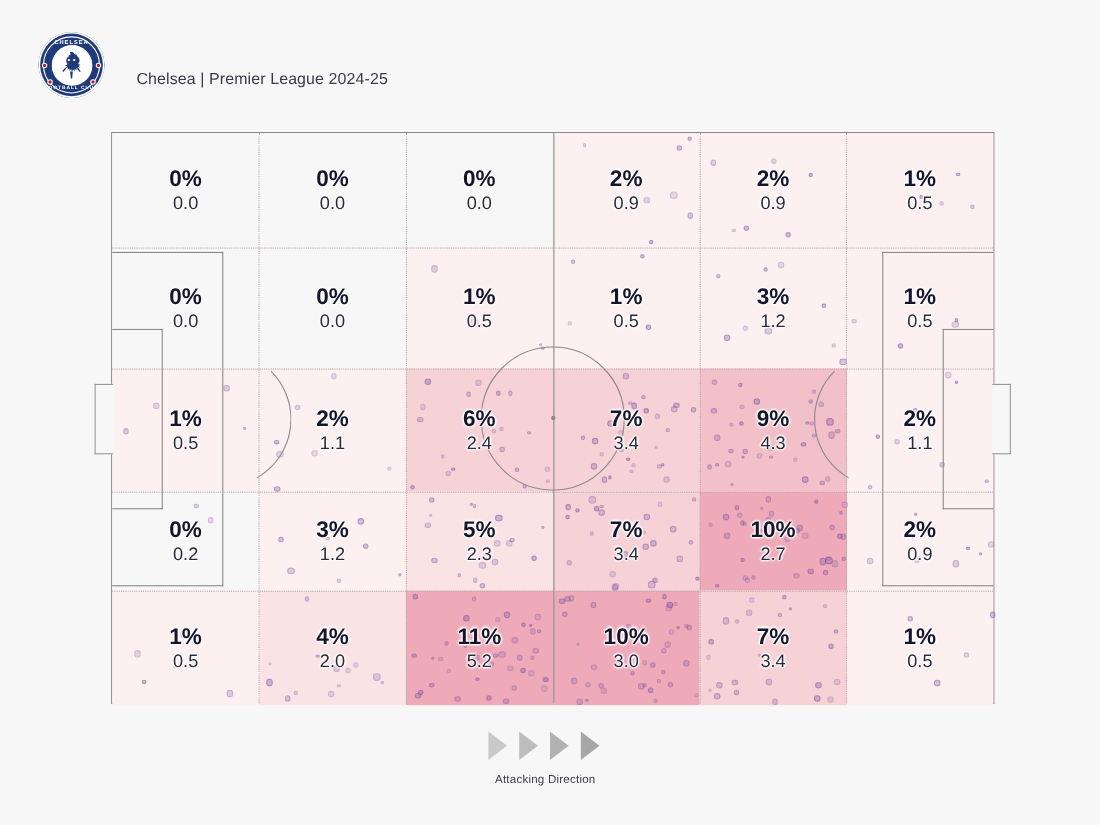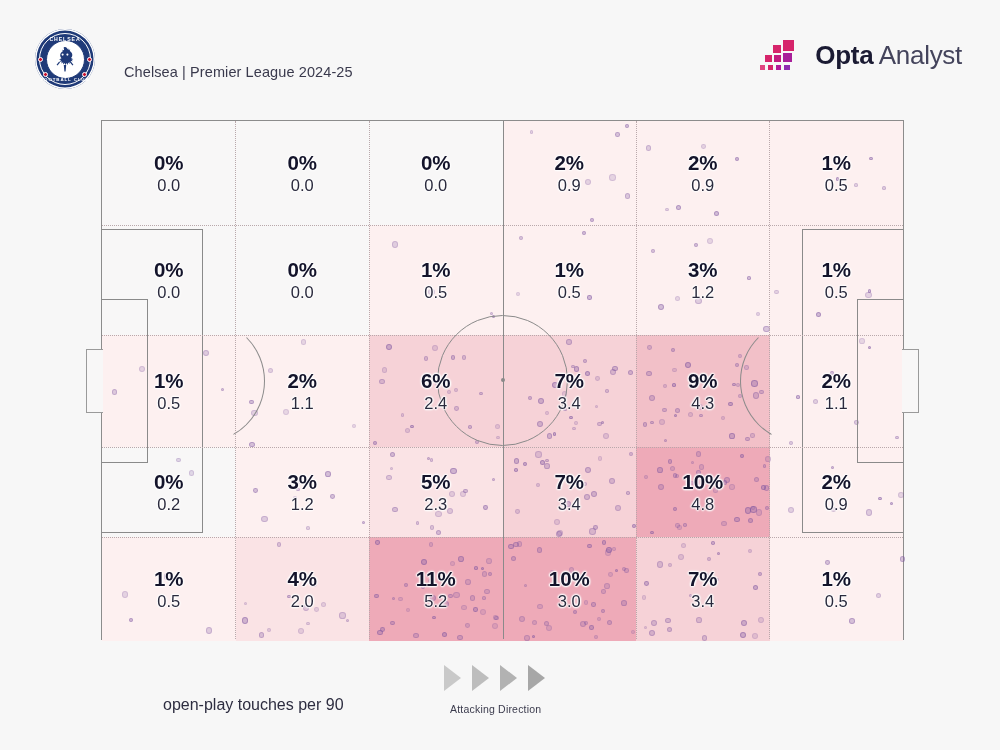--- a/index.html
+++ b/index.html
@@ -165,34 +165,20 @@
             <path d="M18.8 16.4 l2.6 3.4 -.9 .7 -2.5 -3.1 z"></path>
           </g>
         </svg>
       </div>
       <div class="crest-text-top">CHELSEA</div>
       <div class="crest-text-bot">FOOTBALL CLUB</div>
     </div>
 
     <div id="subtitle">Chelsea | Premier League 2024-25</div>
 
-    <div id="opta">
-      <div id="opta-squares">
-        <i style="left:0px;  top:28px; width:5px;  height:5px;  background:#e0457f;"></i>
-        <i style="left:8px;  top:28px; width:5px;  height:5px;  background:#d6246b;"></i>
-        <i style="left:16px; top:28px; width:5px;  height:5px;  background:#b3189a;"></i>
-        <i style="left:24px; top:28px; width:6px;  height:5px;  background:#8e2bb0;"></i>
-        <i style="left:5px;  top:18px; width:7px;  height:7px;  background:#d6246b;"></i>
-        <i style="left:14px; top:18px; width:7px;  height:7px;  background:#c2197f;"></i>
-        <i style="left:23px; top:16px; width:9px;  height:9px;  background:#a81f9a;"></i>
-        <i style="left:13px; top:8px;  width:8px;  height:8px;  background:#d6246b;"></i>
-        <i style="left:23px; top:3px;  width:11px; height:11px; background:#d6246b;"></i>
-      </div>
-      <div id="opta-word"><span class="b">Opta</span><span class="n"> Analyst</span></div>
-    </div>
   </div>
 
   <div id="pitch">
 
     <div id="grid">
         <div class="cell" style="background: rgb(248, 247, 247);">
           <div class="lbl">
             <span class="pct">0%</span>
             <span class="p90">0.0</span>
           </div>
@@ -319,21 +305,21 @@
         </div>
         <div class="cell" style="background: rgb(246, 210, 215);">
           <div class="lbl">
             <span class="pct">7%</span>
             <span class="p90">3.4</span>
           </div>
         </div>
         <div class="cell" style="background: rgb(238, 170, 184);">
           <div class="lbl">
             <span class="pct">10%</span>
-            <span class="p90">4.8</span>
+            <span class="p90">2.7</span>
           </div>
         </div>
         <div class="cell" style="background: rgb(253, 240, 240);">
           <div class="lbl">
             <span class="pct">2%</span>
             <span class="p90">0.9</span>
           </div>
         </div>
         <div class="cell" style="background: rgb(253, 240, 240);">
           <div class="lbl">
@@ -756,21 +742,20 @@
         <b style="left: 655.559px; top: 495.755px; width: 6.25987px; height: 6.25987px; opacity: 0.49;"></b>
         <b style="left: 646.339px; top: 428.275px; width: 3.99539px; height: 3.99539px; opacity: 0.53;"></b>
         <b style="left: 723.088px; top: 438.978px; width: 4.85226px; height: 4.85226px; opacity: 0.81;"></b>
         <b style="left: 747.25px; top: 497.444px; width: 5.53567px; height: 5.53567px; opacity: 0.82;"></b>
         <b style="left: 773.975px; top: 471.584px; width: 5.32592px; height: 5.32592px; opacity: 0.56;"></b>
         <b style="left: 797.968px; top: 435.47px; width: 5.51721px; height: 5.51721px; opacity: 0.79;"></b>
       </div>
   </div>
 
   <div id="footer">
-    <div id="lg2">open-play touches per 90</div>
     <div id="arrows">
         <span style="border-left: 17px solid rgb(201, 201, 201);"></span>
         <span style="border-left: 17px solid rgb(189, 189, 189);"></span>
         <span style="border-left: 17px solid rgb(178, 178, 178);"></span>
         <span style="border-left: 17px solid rgb(167, 167, 167);"></span>
       </div>
     <div id="atkdir">Attacking Direction</div>
   </div>
 
 </div>

